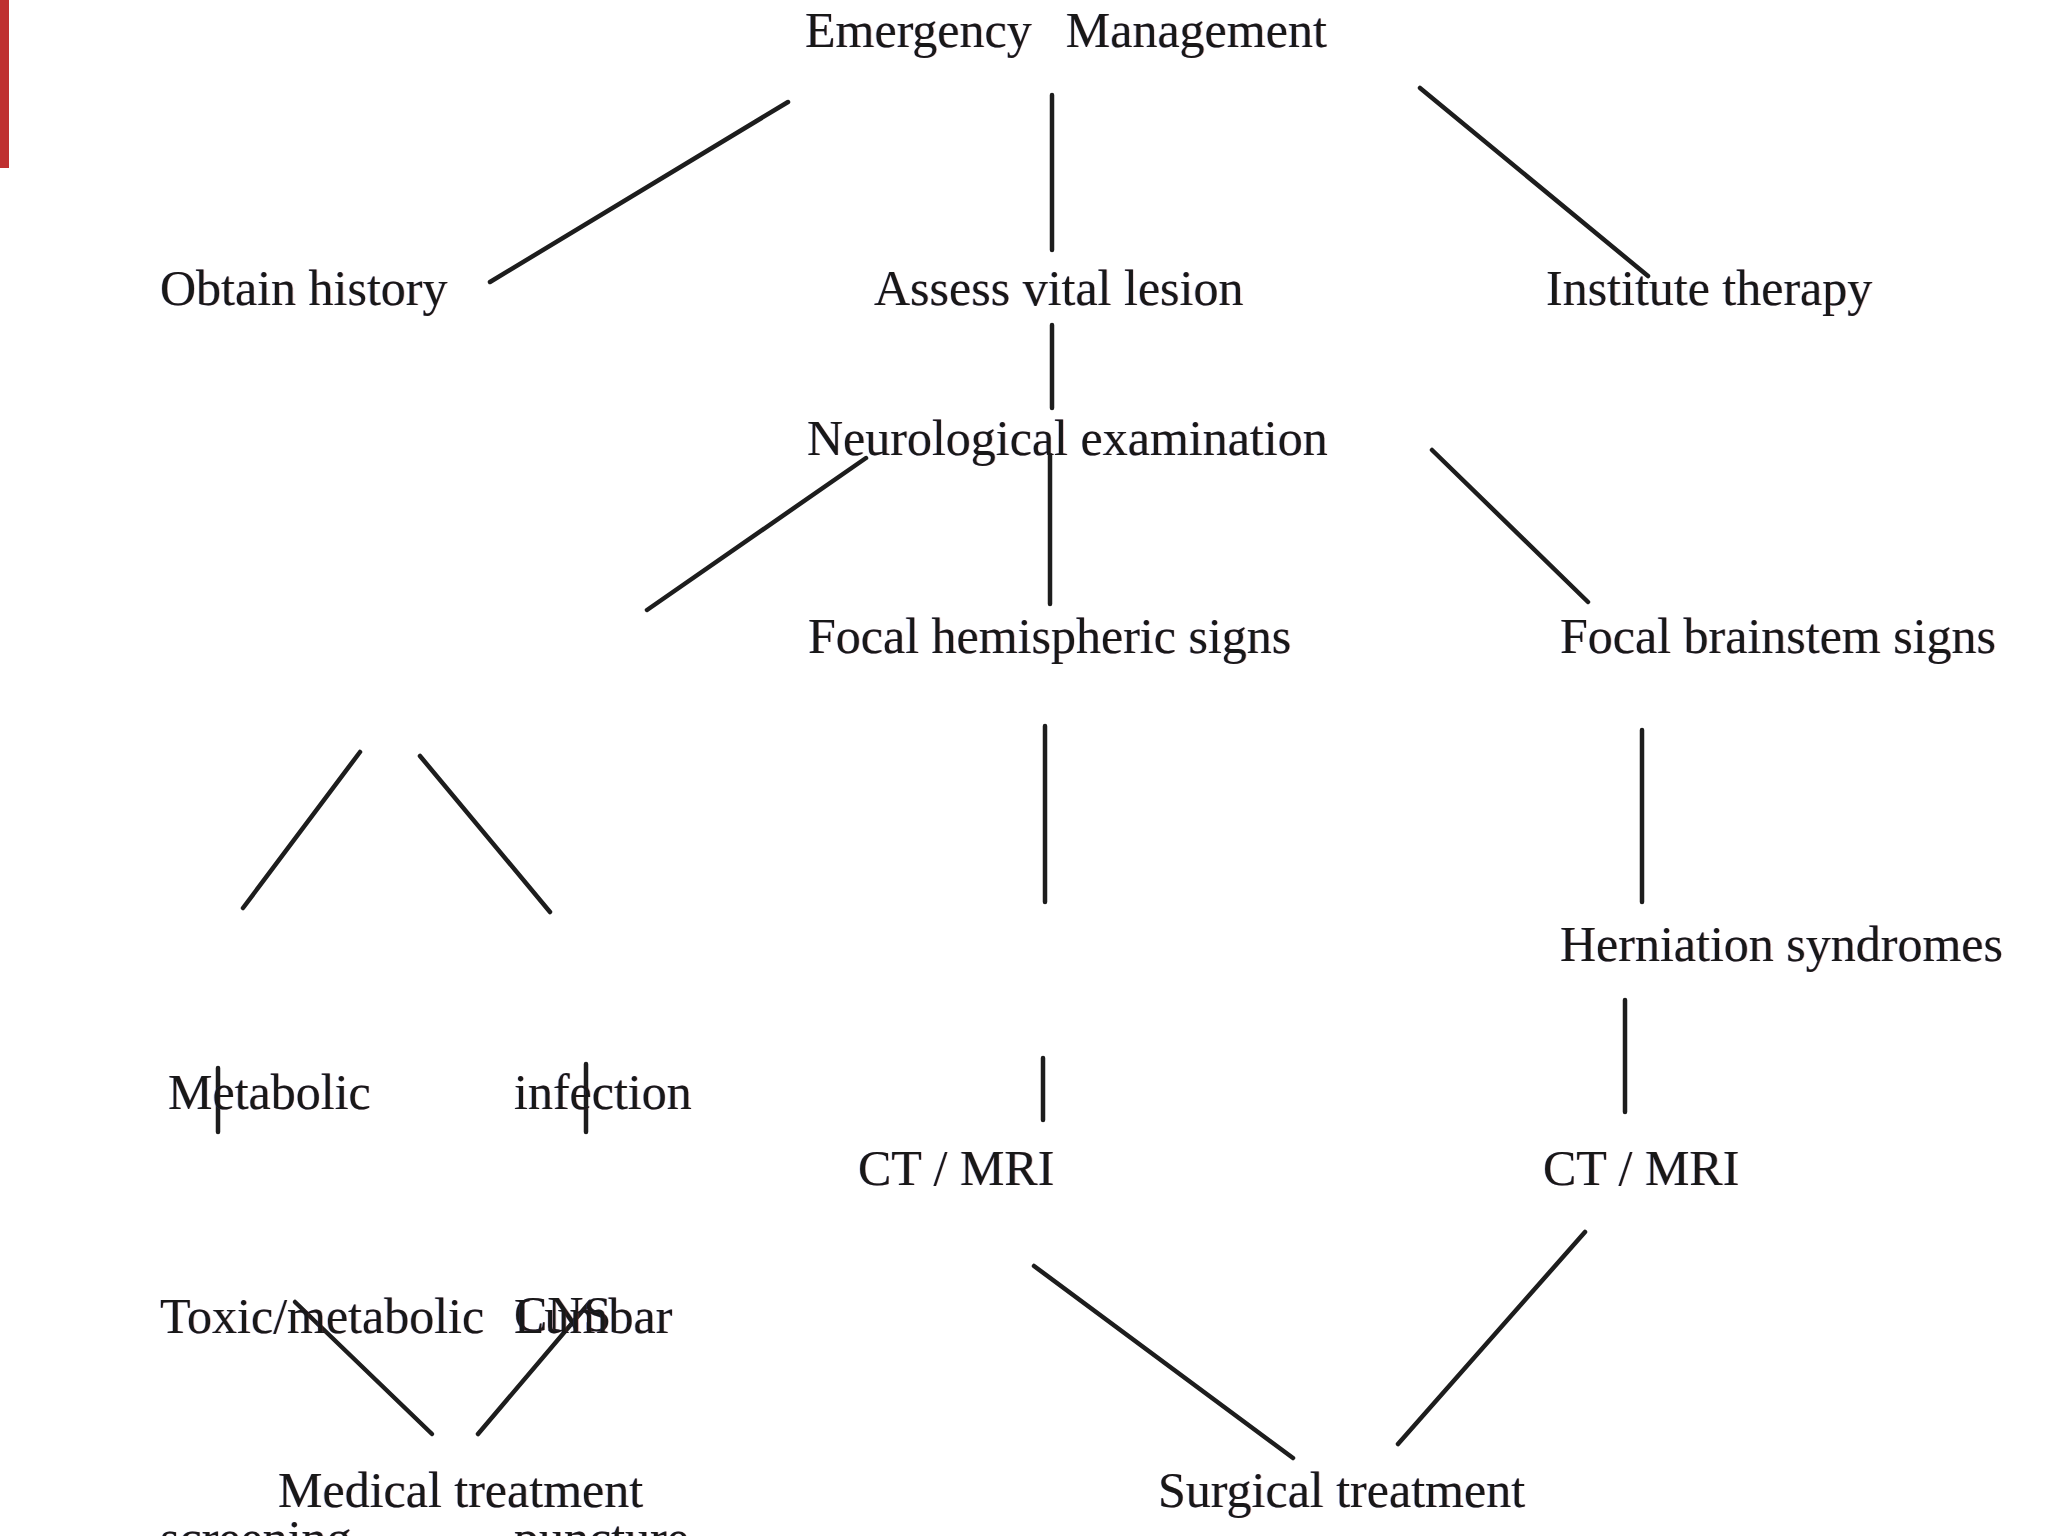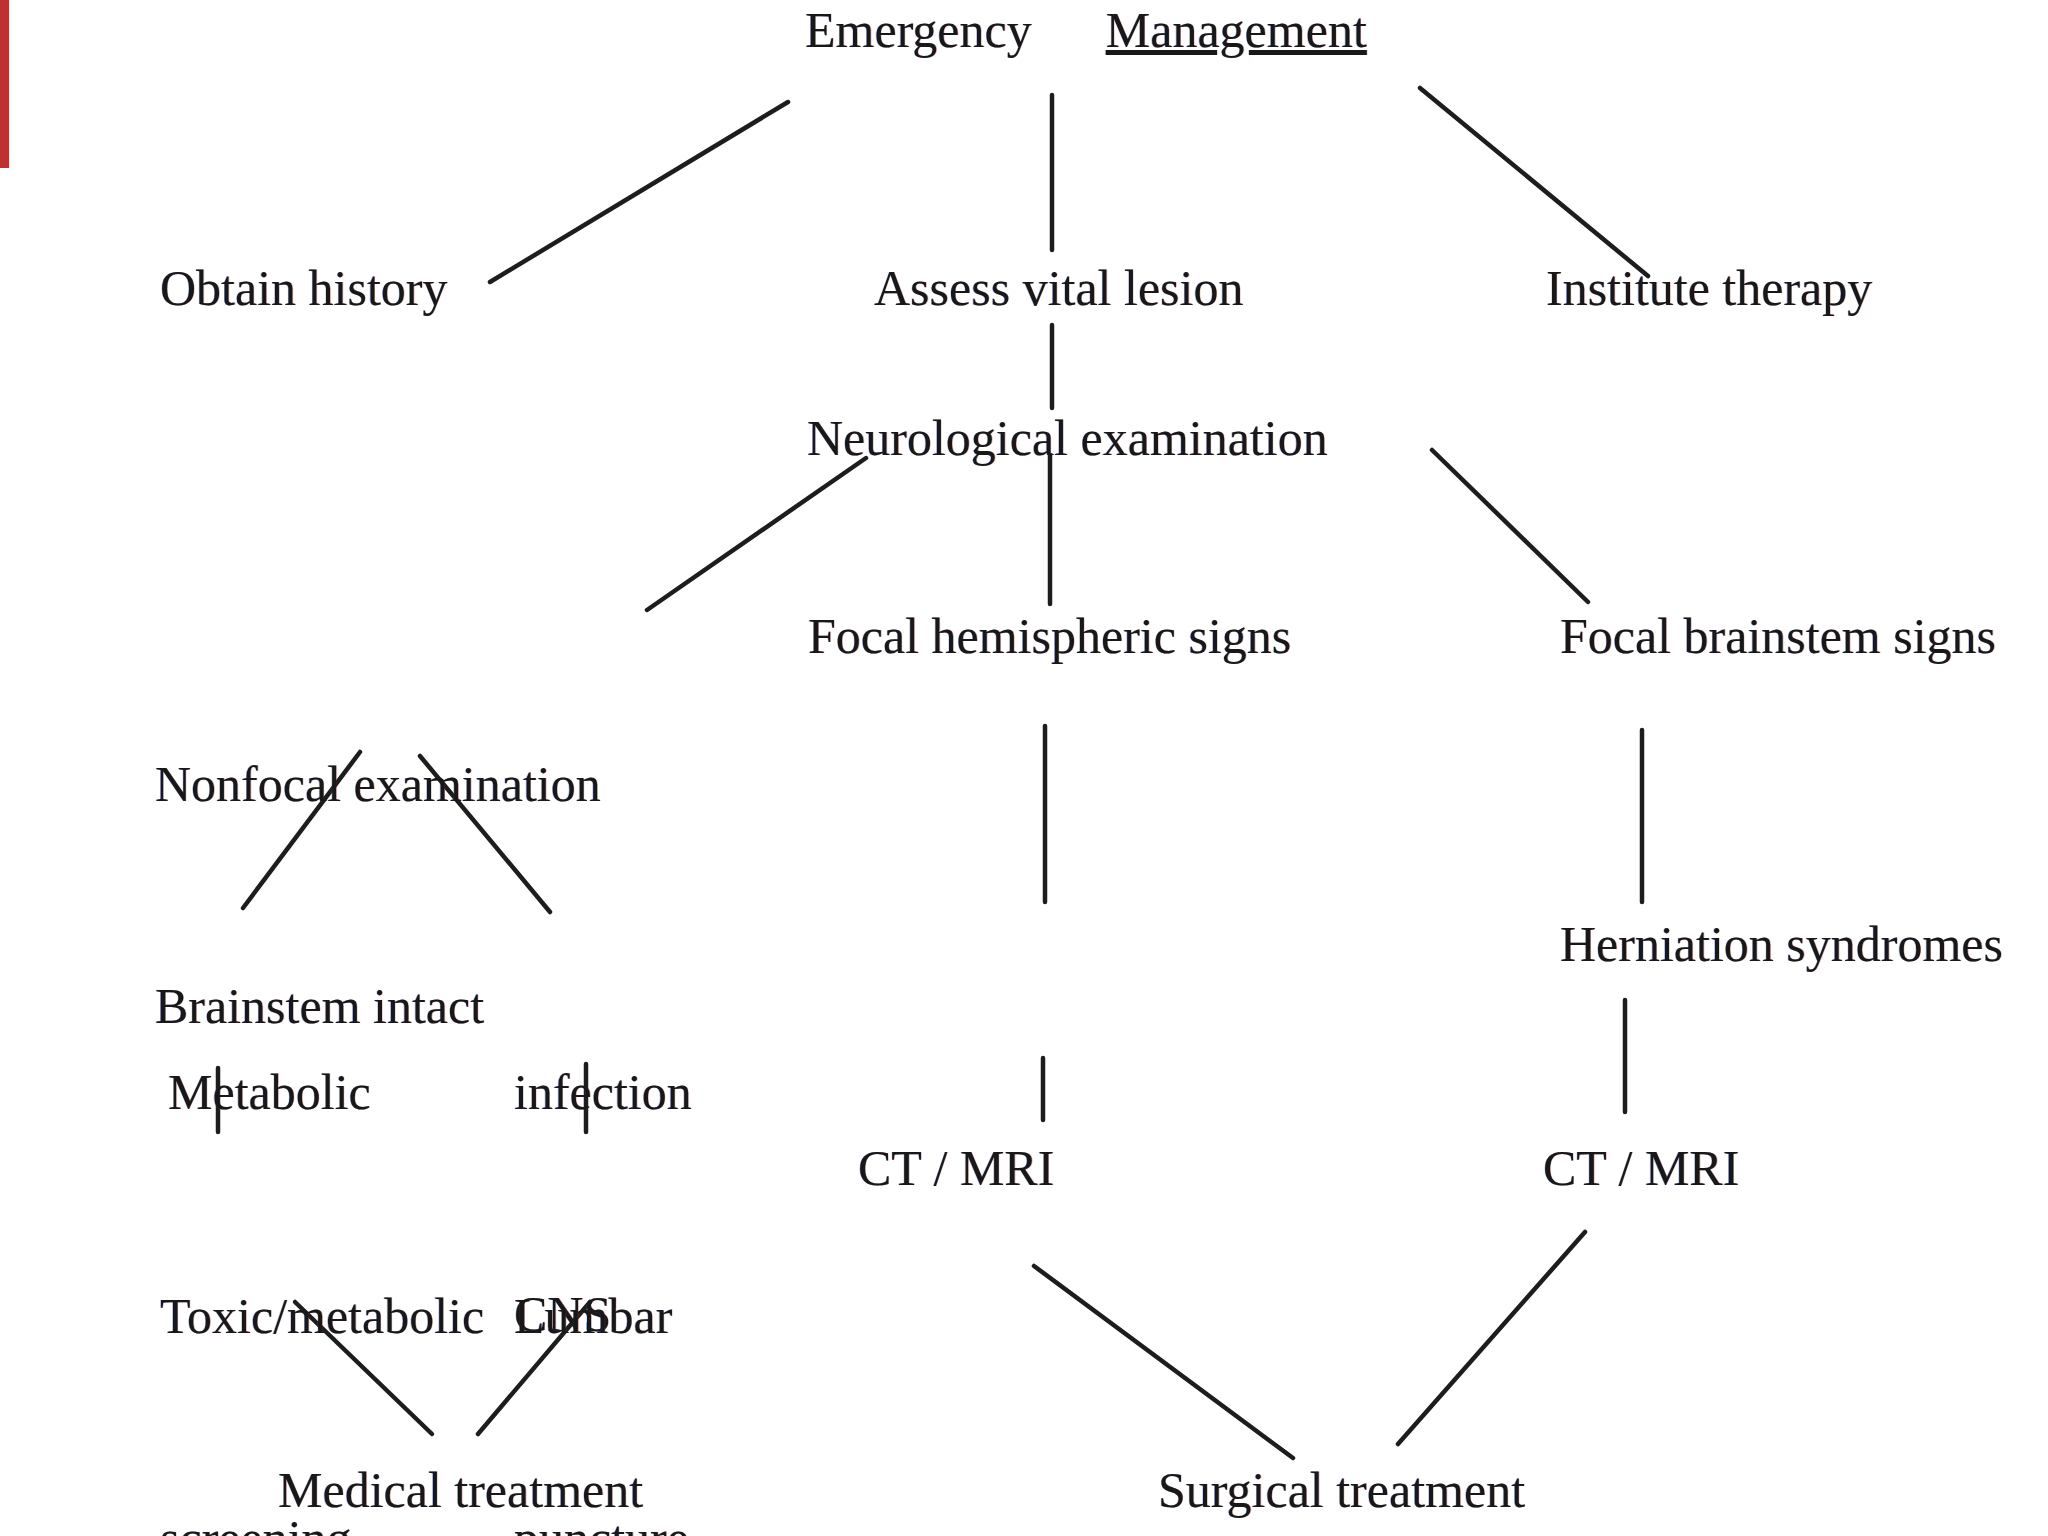--- a/index.html
+++ b/index.html
@@ -29,22 +29,21 @@
   }
   .node {
     position: absolute;
     font-size: 50px;
     line-height: 74px;
     color: #181818;
     white-space: pre;
     text-shadow: 0.6px 0 rgba(150, 45, 45, 0.35), -0.6px 0 rgba(55, 75, 185, 0.35);
   }
   .title-word2 {
-    margin-left: 74px;
-    text-decoration: underline;
+    margin-left: 34px;
   }
   #edge-artifact {
     position: absolute;
     left: 0;
     top: 0;
     width: 9px;
     height: 168px;
     background: #bf3030;
   }
 </style>
@@ -80,24 +79,20 @@
   <div class="node" style="left:805px; top:-7px;"><span>Emergency</span><span class="title-word2">Management</span></div>
 
   <div class="node" style="left:160px; top:251px;">Obtain history</div>
 
   <div class="node" style="left:874px; top:251px;">Assess vital lesion</div>
 
   <div class="node" style="left:1546px; top:251px;">Institute therapy</div>
 
   <div class="node" style="left:807px; top:401px;text-align:center;">Neurological examination</div>
 
-  <div class="node" style="left:155px; top:599px;">
-    <div>Nonfocal examination</div>
-    <div>Brainstem intact</div>
-  </div>
 
   <div class="node" style="left:808px; top:599px;">Focal hemispheric signs</div>
 
   <div class="node" style="left:1560px; top:599px;">Focal brainstem signs</div>
 
   <div class="node" style="left:168px; top:907px;">
     <div>Metabolic</div>
   </div>
 
   <div class="node" style="left:514px; top:907px;">

